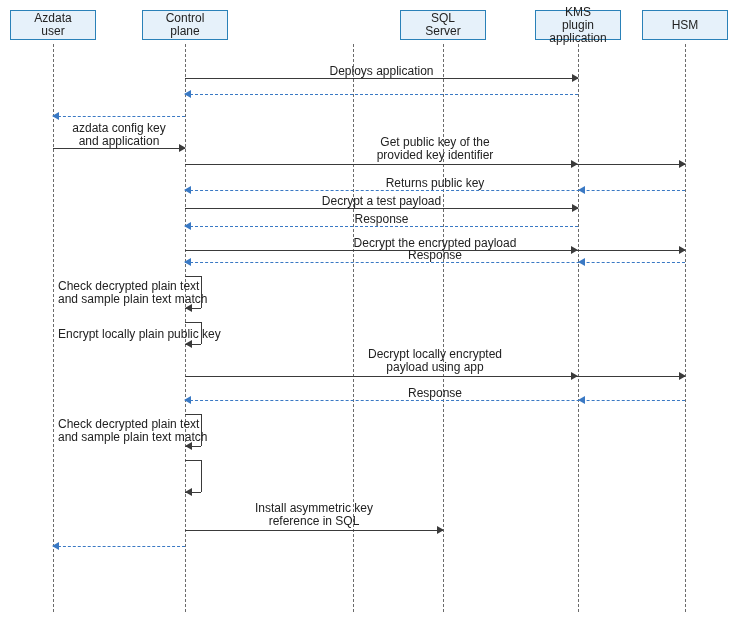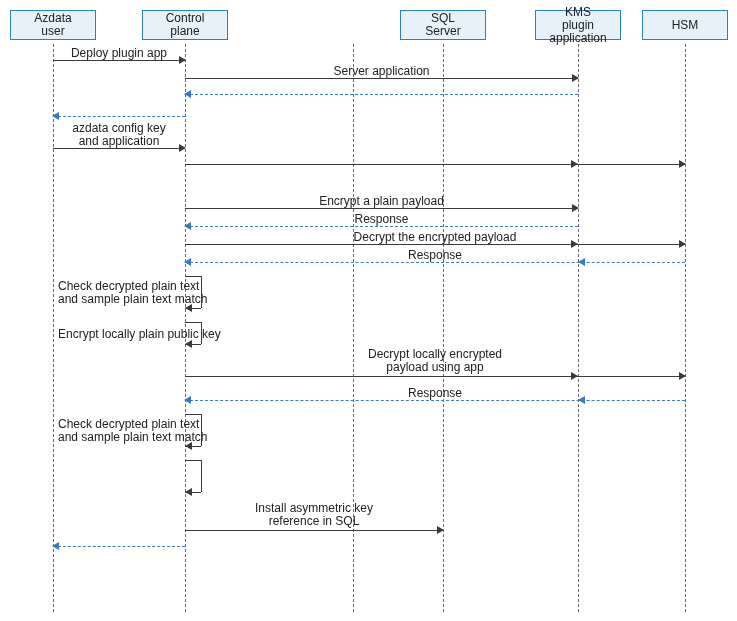--- a/index.html
+++ b/index.html
@@ -44,28 +44,23 @@
       <span>HSM</span>
     </div>
 
   <div class="life" style="left:53px"></div>
   <div class="life" style="left:185px"></div>
   <div class="life" style="left:353px"></div>
   <div class="life" style="left:443px"></div>
   <div class="life" style="left:578px"></div>
   <div class="life" style="left:685px"></div>
 
-  <div class="msg" style="left:53px;width:132px;top:48px">
-    <div class="lbl">Deploy plugin app</div>
-    <div class="shaft"></div>
-      <div class="head headR"></div>
-  </div>
 
   <div class="msg" style="left:185px;width:393px;top:66px">
-    <div class="lbl">Server application</div>
+    <div class="lbl">Deploys application</div>
     <div class="shaft"></div>
       <div class="head headR"></div>
   </div>
 
   <div class="msg" style="left:185px;width:393px;top:82px">
     <div class="shaft dashed"></div>
       <div class="head headL open"></div>
   </div>
 
   <div class="msg" style="left:53px;width:132px;top:104px">
@@ -73,39 +68,46 @@
       <div class="head headL open"></div>
   </div>
 
   <div class="msg2" style="left:53px;width:132px;top:122px;height:28px">
     <div class="lbl" style="top:0">azdata config key<br>and application</div>
     <div class="shaft" style="top:26px"></div>
       <div class="head headR" style="top:22px"></div>
   </div>
 
   <div class="msg2" style="left:185px;width:500px;top:136px;height:32px">
+    <div class="lbl" style="top:0">Get public key of the<br>provided key identifier</div>
     <div class="shaft" style="top:28px"></div>
     <div class="head headR" style="top:24px"></div>
     <div class="head headR" style="top:24px;right:107px"></div>
   </div>
 
+  <div class="msg" style="left:185px;width:500px;top:178px">
+    <div class="lbl">Returns public key</div>
+    <div class="shaft dashed"></div>
+    <div class="head headL open"></div>
+    <div class="head headL open" style="left:393px"></div>
+  </div>
 
   <div class="msg" style="left:185px;width:393px;top:196px">
-    <div class="lbl">Encrypt a plain payload</div>
+    <div class="lbl">Decrypt a test payload</div>
     <div class="shaft"></div>
       <div class="head headR"></div>
   </div>
 
   <div class="msg" style="left:185px;width:393px;top:214px">
     <div class="lbl">Response</div>
     <div class="shaft dashed"></div>
       <div class="head headL open"></div>
   </div>
 
-  <div class="msg" style="left:185px;width:500px;top:232px">
+  <div class="msg" style="left:185px;width:500px;top:238px">
     <div class="lbl">Decrypt the encrypted payload</div>
     <div class="shaft"></div>
     <div class="head headR"></div>
     <div class="head headR" style="right:107px"></div>
   </div>
 
   <div class="msg" style="left:185px;width:500px;top:250px">
     <div class="lbl">Response</div>
     <div class="shaft dashed"></div>
     <div class="head headL open"></div>

